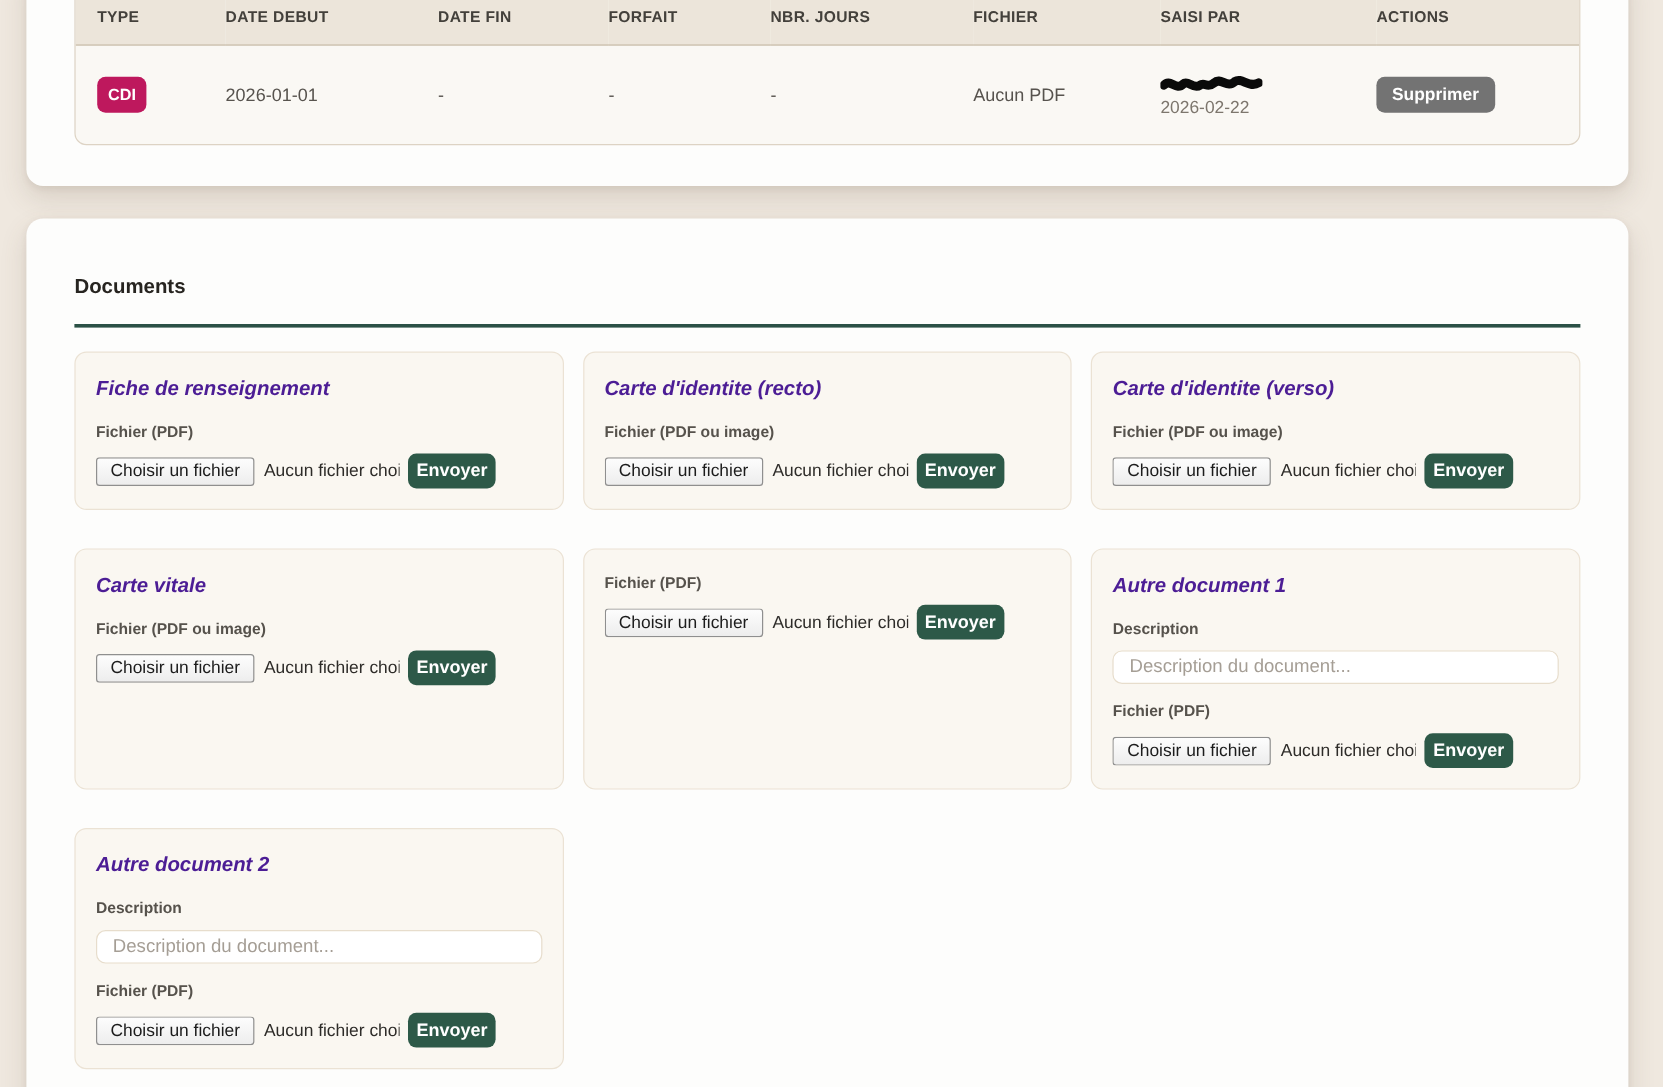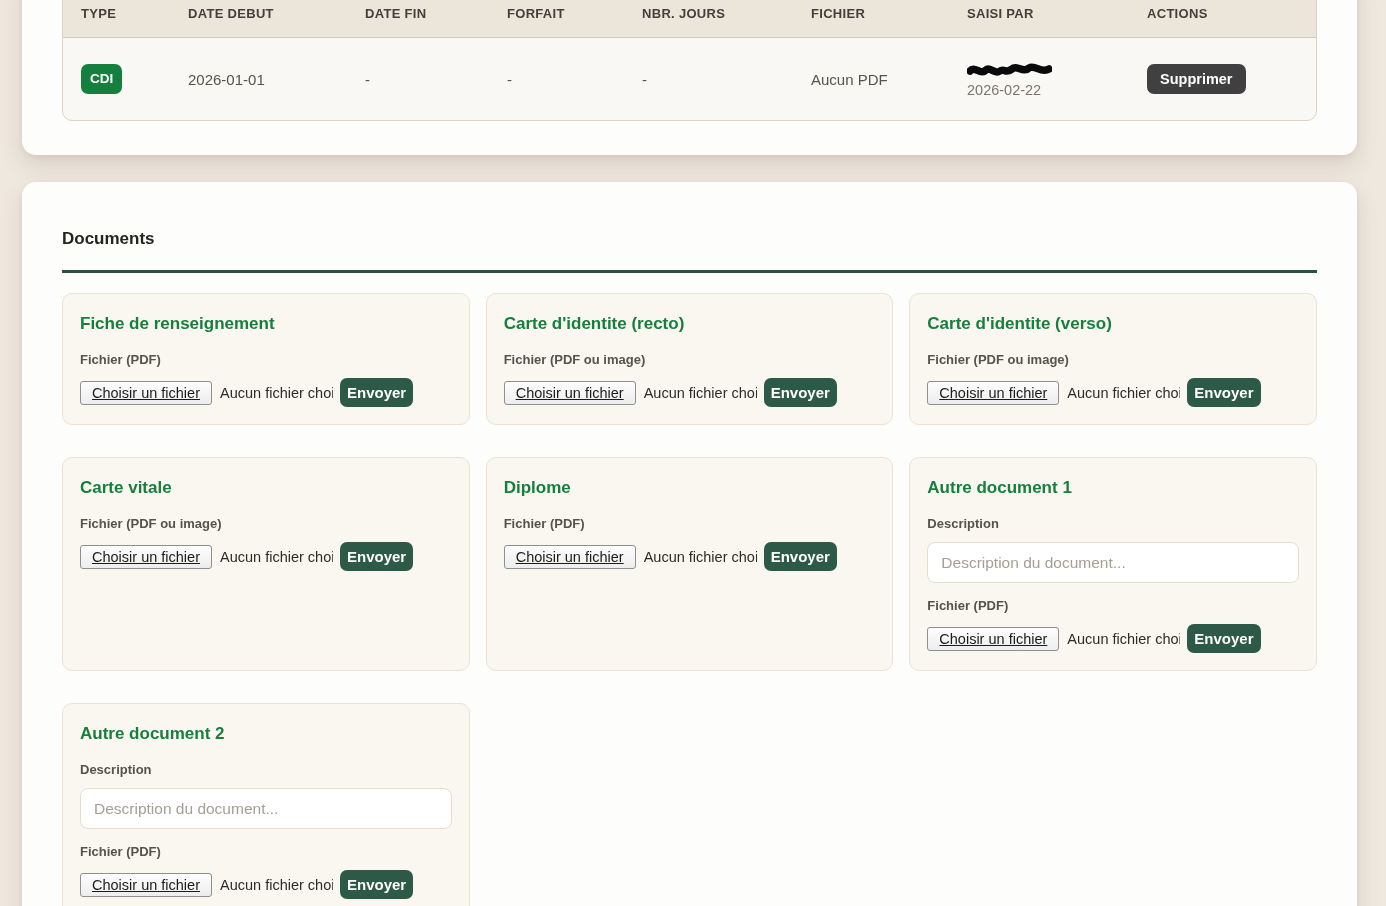--- a/index.html
+++ b/index.html
@@ -22,58 +22,58 @@
   table { border-collapse:collapse; width:100%; table-layout:fixed; }
   thead th {
     background:#ece5da; height:48px; text-align:left; font-size:13px;
     font-weight:700; color:#43403b; letter-spacing:.3px; padding:0;
     border-bottom:1px solid #d2c8b8;
   }
   tbody td { height:82px; font-size:15px; color:#57534e; padding:0; vertical-align:middle; }
   .c-first { padding-left:18px !important; }
 
   .badge-type {
-    display:inline-block; background:#15803d; color:#ffffff; font-weight:700;
+    display:inline-block; background:#be185d; color:#ffffff; font-weight:700;
     font-size:13.5px; line-height:1; padding:8px 9px; border-radius:7px;
   }
   .btn-danger {
-    background:#404040; color:#fff; font-weight:700; font-size:14.5px;
+    background:#737373; color:#fff; font-weight:700; font-size:14.5px;
     border:none; border-radius:7px; padding:7px 13px; cursor:pointer;
     font-family:inherit;
   }
   .saisi-date { color:#7d766d; font-size:14.5px; margin-top:3px; }
   .scribble { display:block; }
 
   
   .docs-title { font-size:17px; font-weight:700; color:#272420; margin:0; line-height:30px; }
   .docs-rule  { height:3px; background:#2b5146; border:none; margin:16px 0 0; }
   .docs-grid  { margin-top:20px; display:grid; grid-template-columns:repeat(3,1fr); gap:32px 16px; }
 
   .doc-card {
     background:#faf7f1; border:1px solid #ebe2d4; border-radius:10px;
     padding:20px 17px 17px; box-sizing:border-box;
   }
-  .doc-title { font-size:17px; font-weight:700; color:#15803d; margin:0 0 18px; }
+  .doc-title { font-size:17px; font-weight:700; color:#4c1d95; margin:0 0 18px;font-style:italic; }
   .doc-label { font-size:13px; font-weight:600; color:#56524c; margin:0 0 11px; }
 
   .file-row  { display:flex; align-items:center; }
   .file-fake { display:flex; align-items:center; flex:0 0 253px; width:253px; overflow:hidden; }
   .file-btn  {
     font-size:14.5px; color:#1c1c1c; background:linear-gradient(#fdfdfd,#ededed);
     border:1px solid #8f8f8f; border-radius:3px; padding:3px 11px;
-    white-space:nowrap; cursor:pointer;text-decoration:underline;
+    white-space:nowrap; cursor:pointer;
   }
   .file-status { margin-left:8px; font-size:14.5px; color:#2e2c29; white-space:nowrap; }
   .btn-submit {
     margin-left:7px; background:#2d5948; color:#fff; font-weight:700; font-size:15px;
     border:none; border-radius:7px; padding:5px 7px; height:29px; cursor:pointer;
     font-family:inherit; white-space:nowrap;
   }
   .desc-input {
-    display:block; width:100%; box-sizing:border-box; height:41px; background:#fff;
+    display:block; width:100%; box-sizing:border-box; height:28px; background:#fff;
     border:1px solid #e7ddcc; border-radius:8px; padding:0 13px; font-size:15.5px;
     font-family:inherit; color:#3a3a3a; margin:0 0 15px; outline:none;
   }
   .desc-input::placeholder { color:#a59e95; }
 </style>
 </head>
 <body>
 
 <div class="page">
 
@@ -175,21 +175,20 @@
         <div class="file-row">
           <span class="file-fake">
             <span class="file-btn">Choisir un fichier</span>
             <span class="file-status">Aucun fichier choisi</span>
           </span>
           <button class="btn-submit">Envoyer</button>
         </div>
       </div>
 
       <div class="doc-card">
-        <h3 class="doc-title">Diplome</h3>
         <div class="doc-label">Fichier (PDF)</div>
         <div class="file-row">
           <span class="file-fake">
             <span class="file-btn">Choisir un fichier</span>
             <span class="file-status">Aucun fichier choisi</span>
           </span>
           <button class="btn-submit">Envoyer</button>
         </div>
       </div>
 

